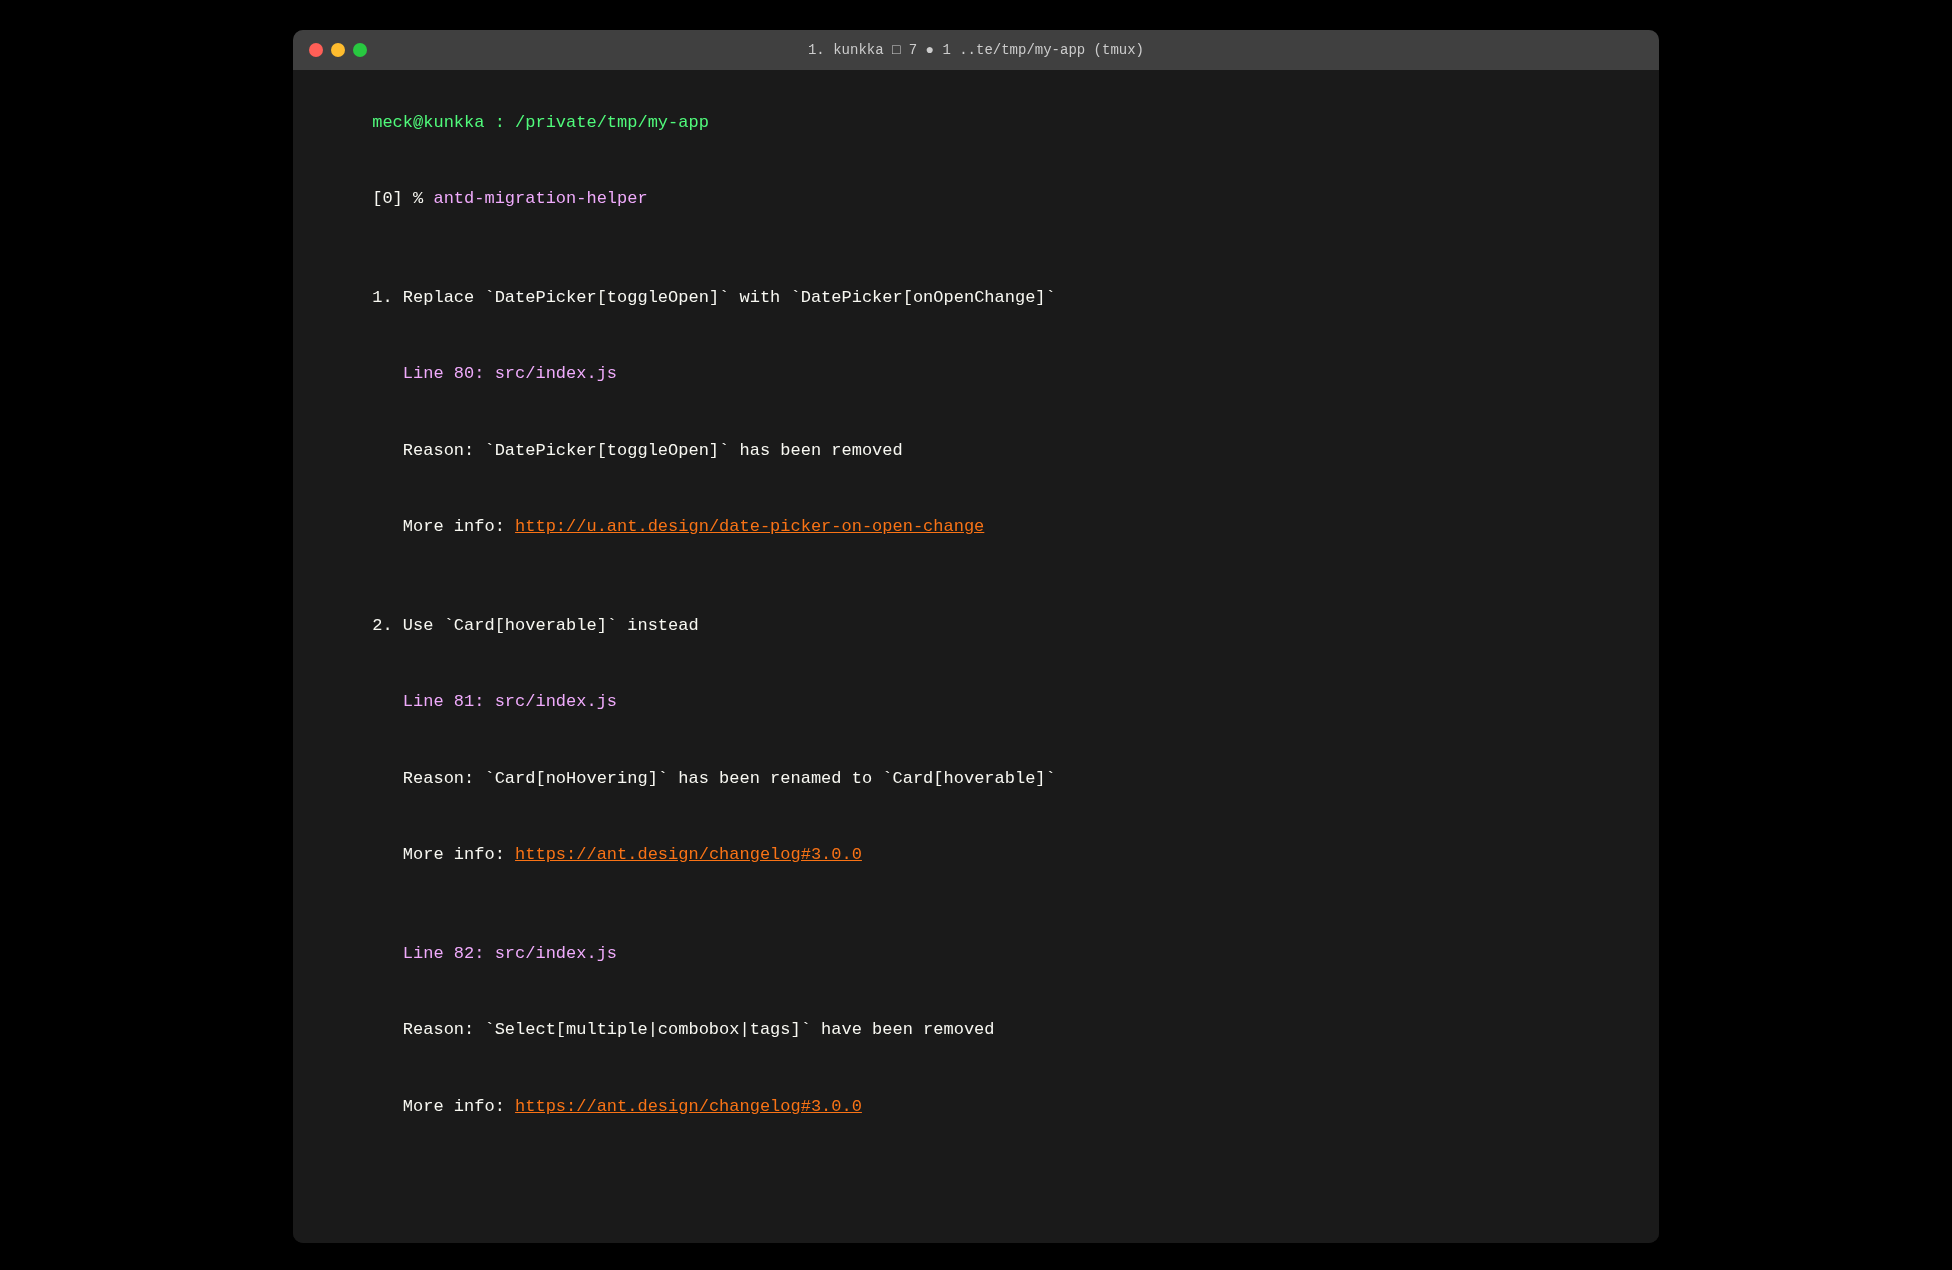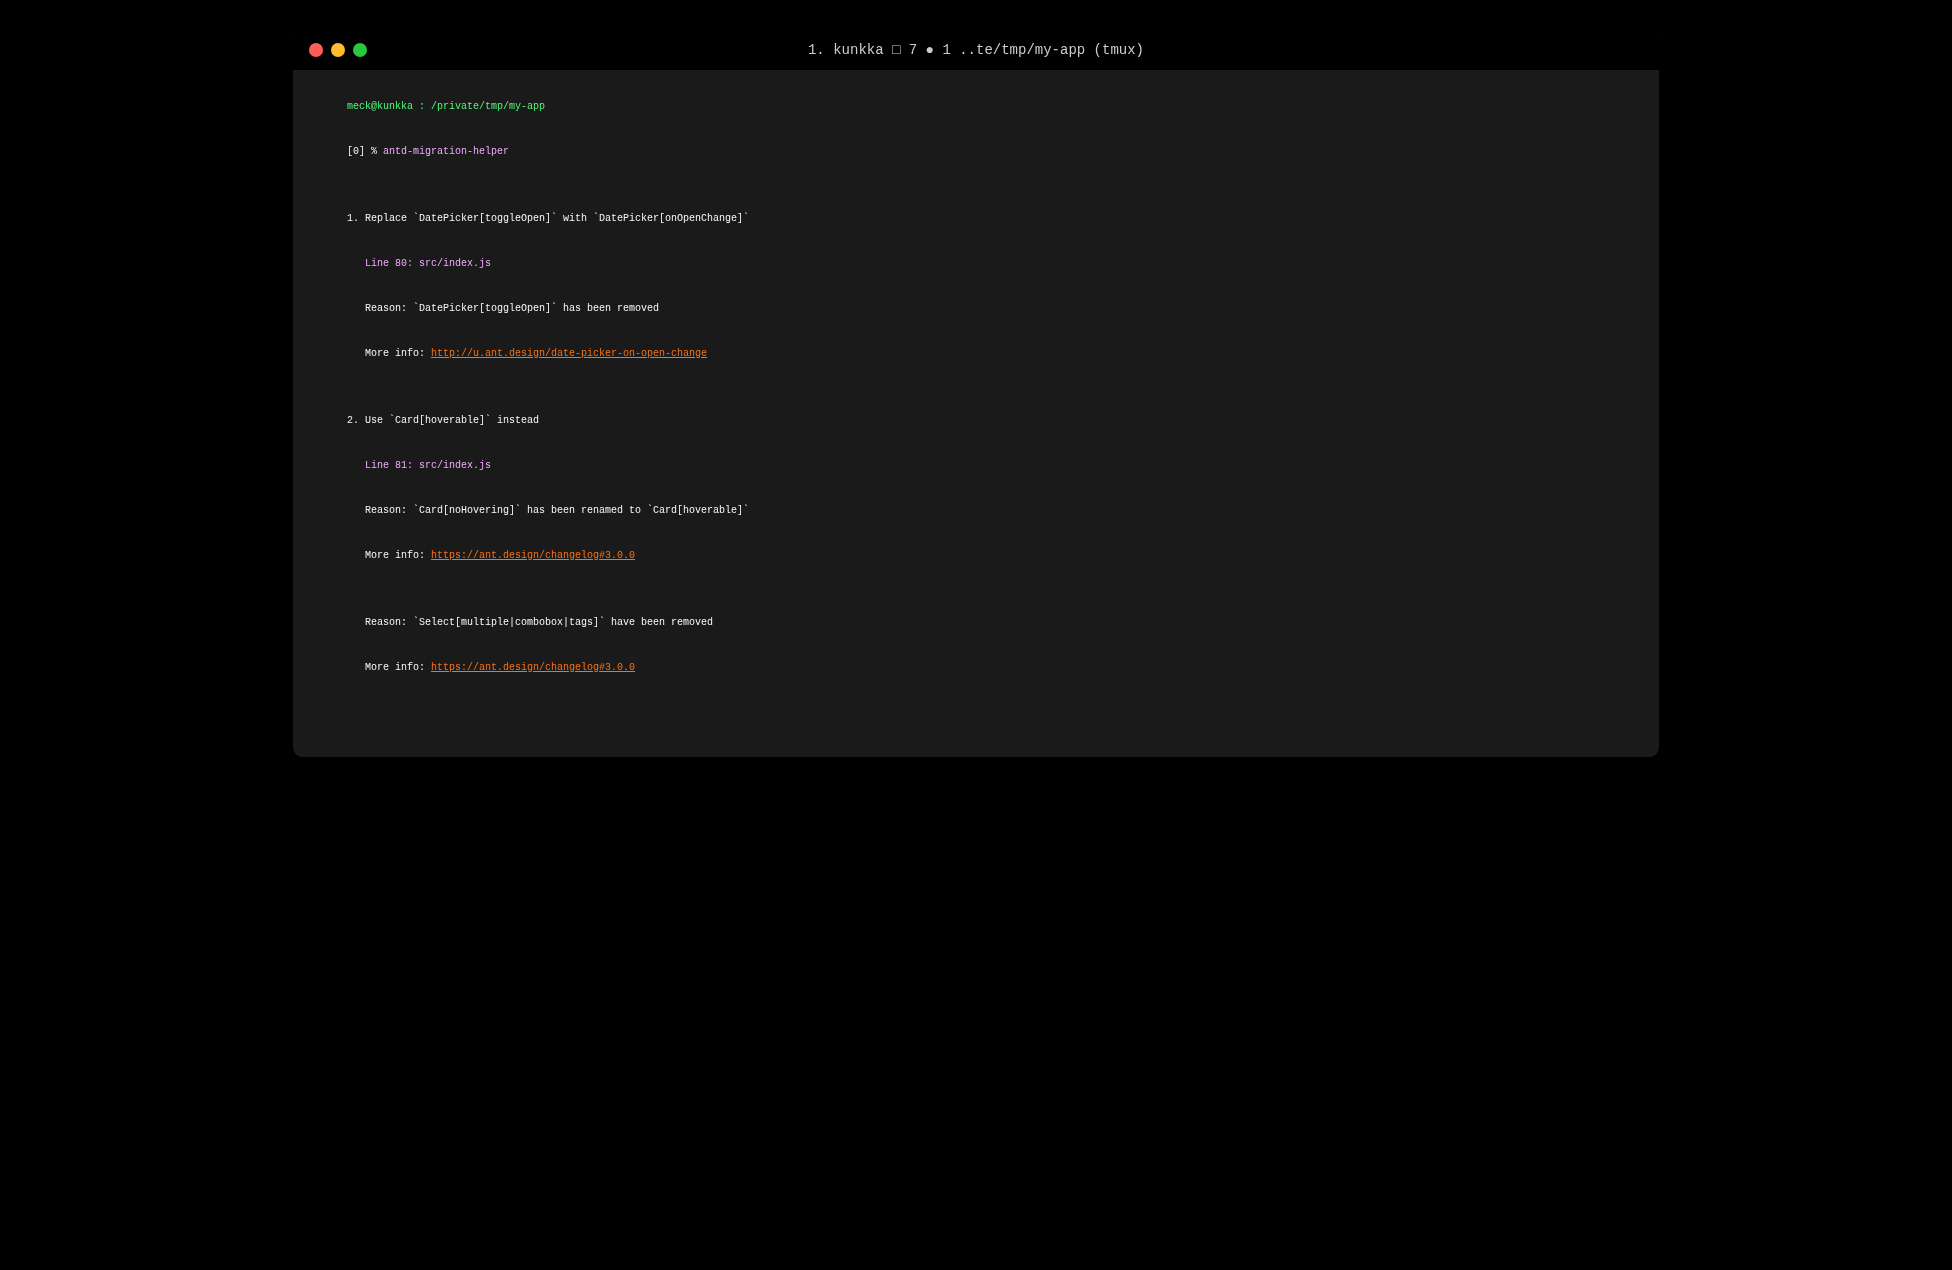--- a/index.html
+++ b/index.html
@@ -12,21 +12,21 @@
     }
     .window {
       width: 1366px;
       margin: 30px auto;
       border-radius: 10px;
       overflow: hidden;
       box-shadow: 0 20px 60px rgba(0,0,0,0.8);
       background: #1a1a1a;
     }
     .titlebar {
-      background: #000000;
+      background: #404040;
       height: 40px;
       display: flex;
       align-items: center;
       padding: 0 16px;
       position: relative;
     }
     .traffic-lights {
       display: flex;
       gap: 8px;
       align-items: center;
@@ -48,21 +48,21 @@
       font-size: 14px;
       white-space: nowrap;
     }
     .terminal {
       background: #1a1a1a;
       padding: 14px 18px 0 18px;
       min-height: 680px;
     }
     .line {
       white-space: pre;
-      font-size: 10px;
+      font-size: 17px;
       line-height: 1.5;
     }
     .c-green { color: #50fa7b; }
     .c-white { color: #f8f8f2; }
     .c-cyan { color: #f0abfc; }
     .c-blue-link { color: #f97316; text-decoration: underline; }
     @keyframes blink { 50% { opacity: 0; } }
     .blank-line { height: 22px; }
   </style>
 </head>
@@ -114,20 +114,23 @@
     <div class="line">
       <span class="c-white">   Reason: `Card[noHovering]` has been renamed </span><span class="c-white">to</span><span class="c-white"> `Card[hoverable]`</span>
     </div>
     <div class="line">
       <span class="c-white">   More info: </span><span class="c-blue-link">https://ant.design/changelog#3.0.0</span>
     </div>
 
     <div class="blank-line"></div>
 
     <div class="line">
+      <span class="c-cyan">   Line 82: src/index.js</span>
+    </div>
+    <div class="line">
       <span class="c-white">   Reason: `Select[multiple|combobox|tags]` have been removed</span>
     </div>
     <div class="line">
       <span class="c-white">   More info: </span><span class="c-blue-link">https://ant.design/changelog#3.0.0</span>
     </div>
 
     <div class="blank-line"></div>
 
     <div class="line">
       

